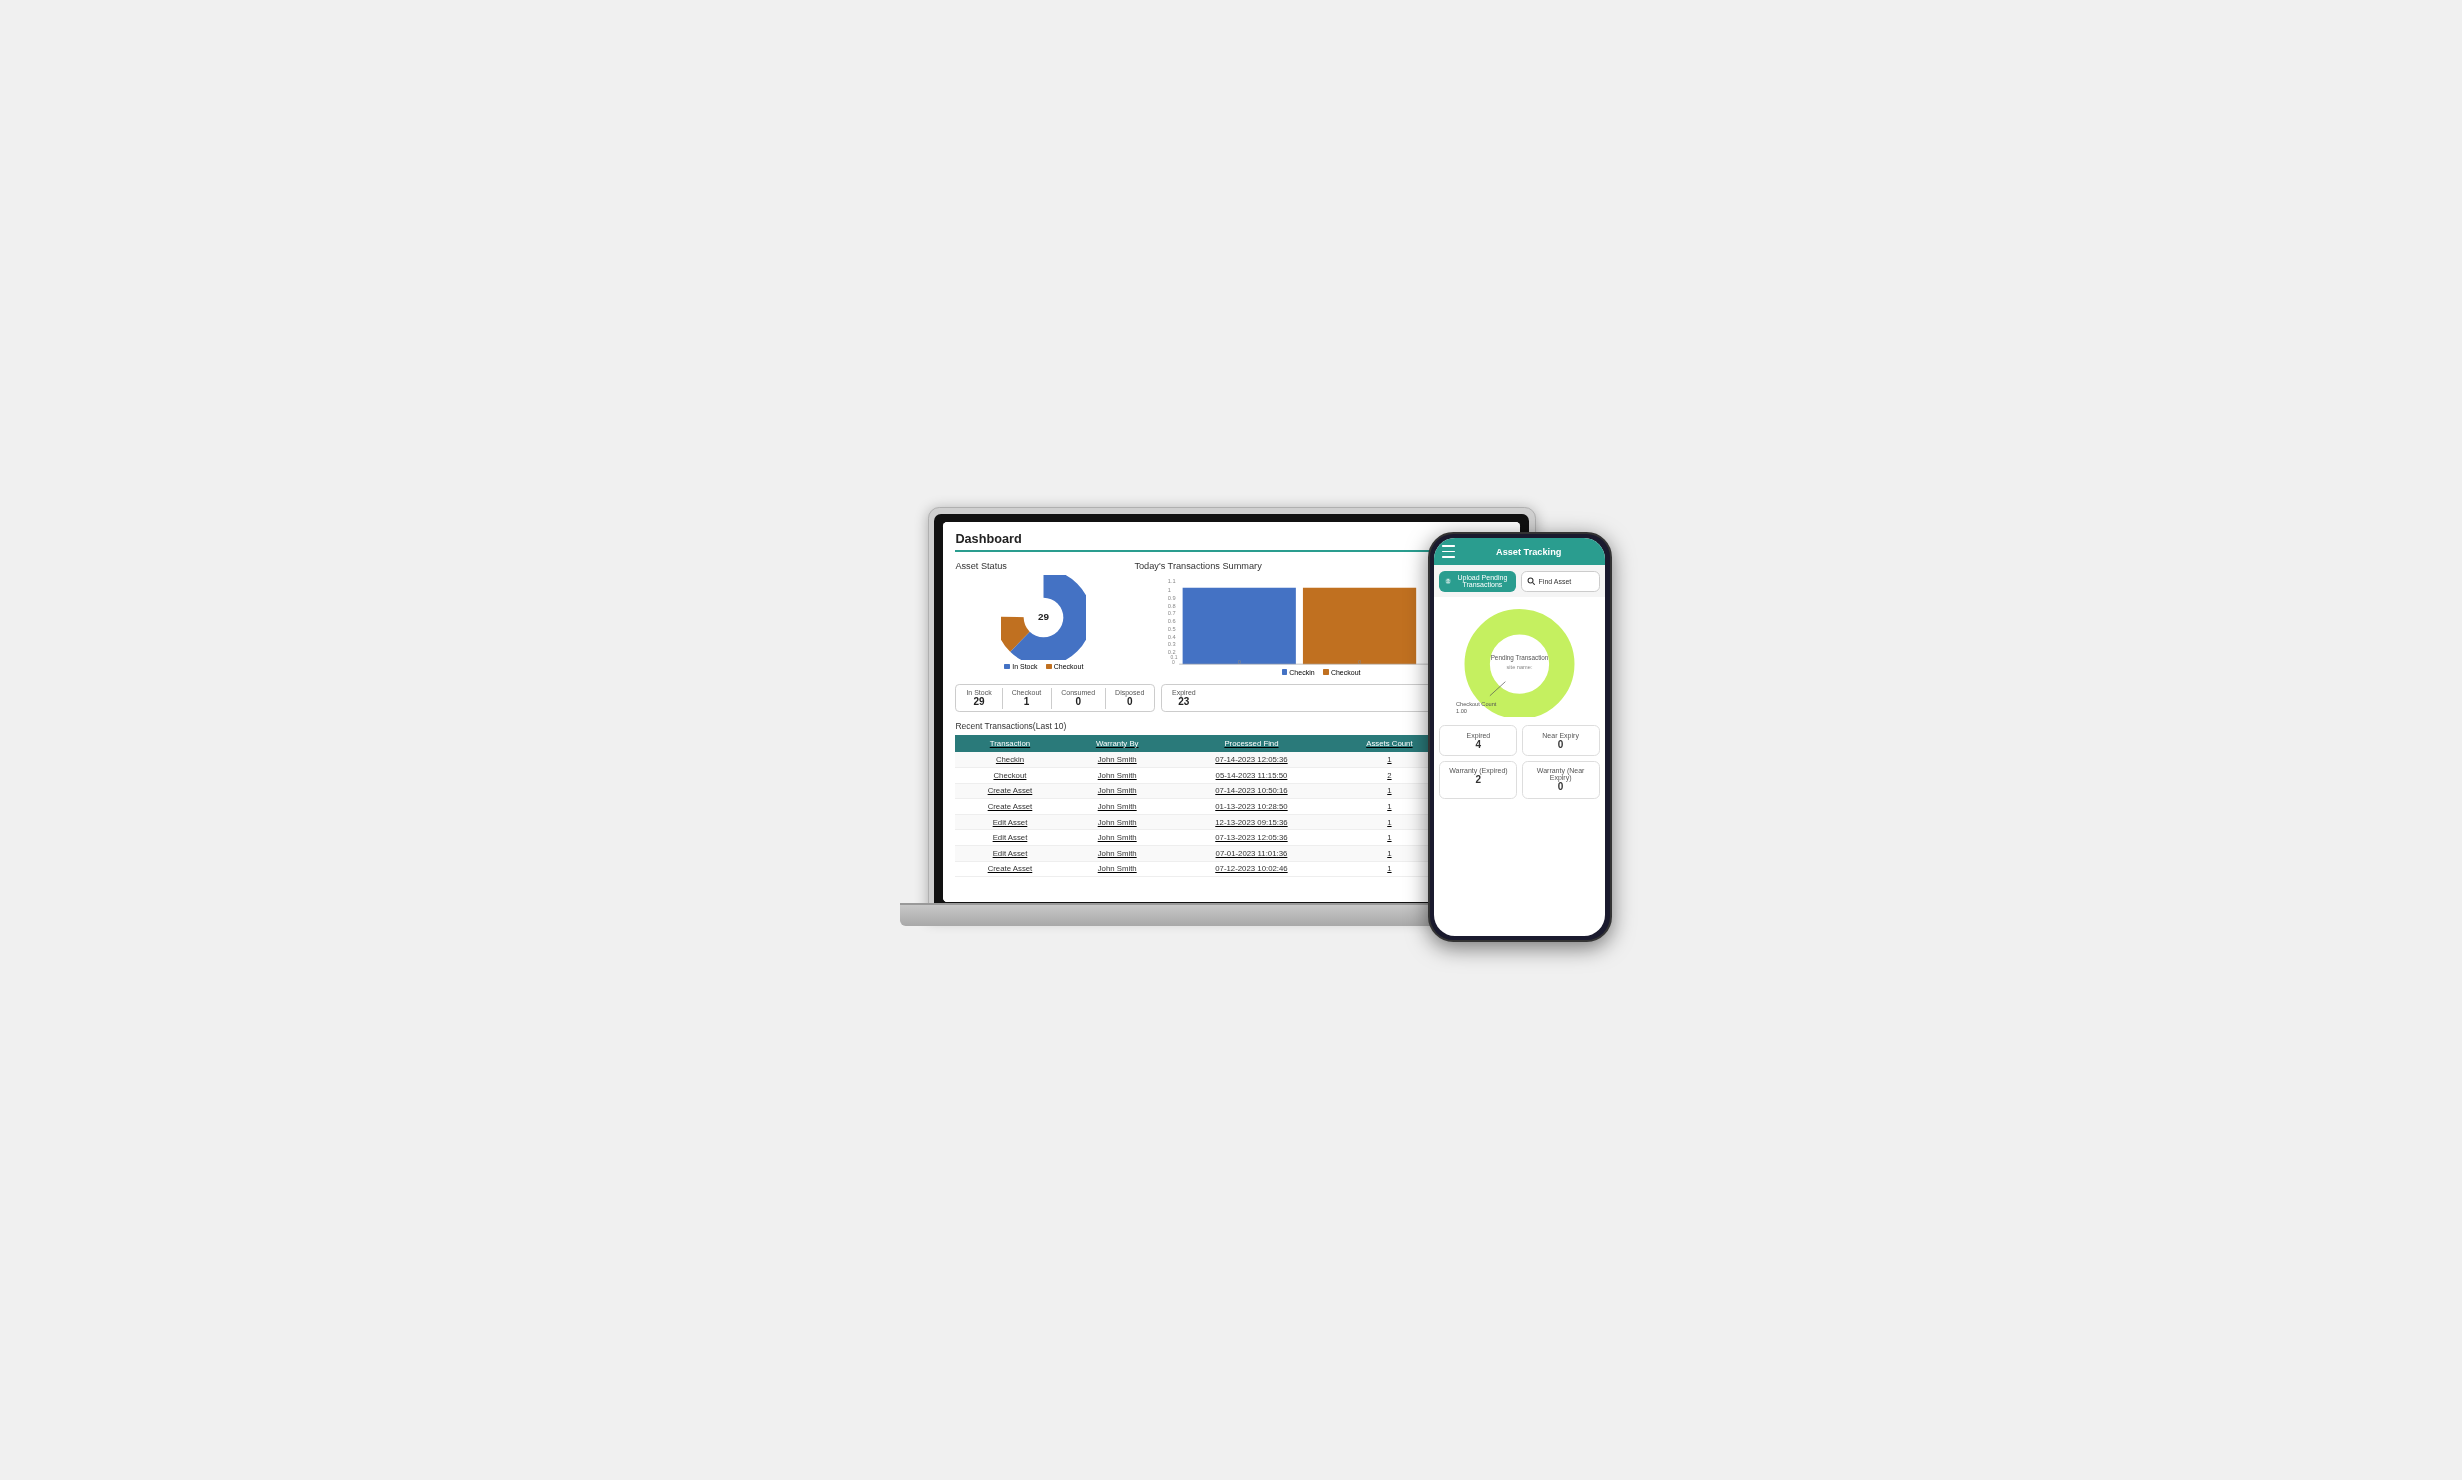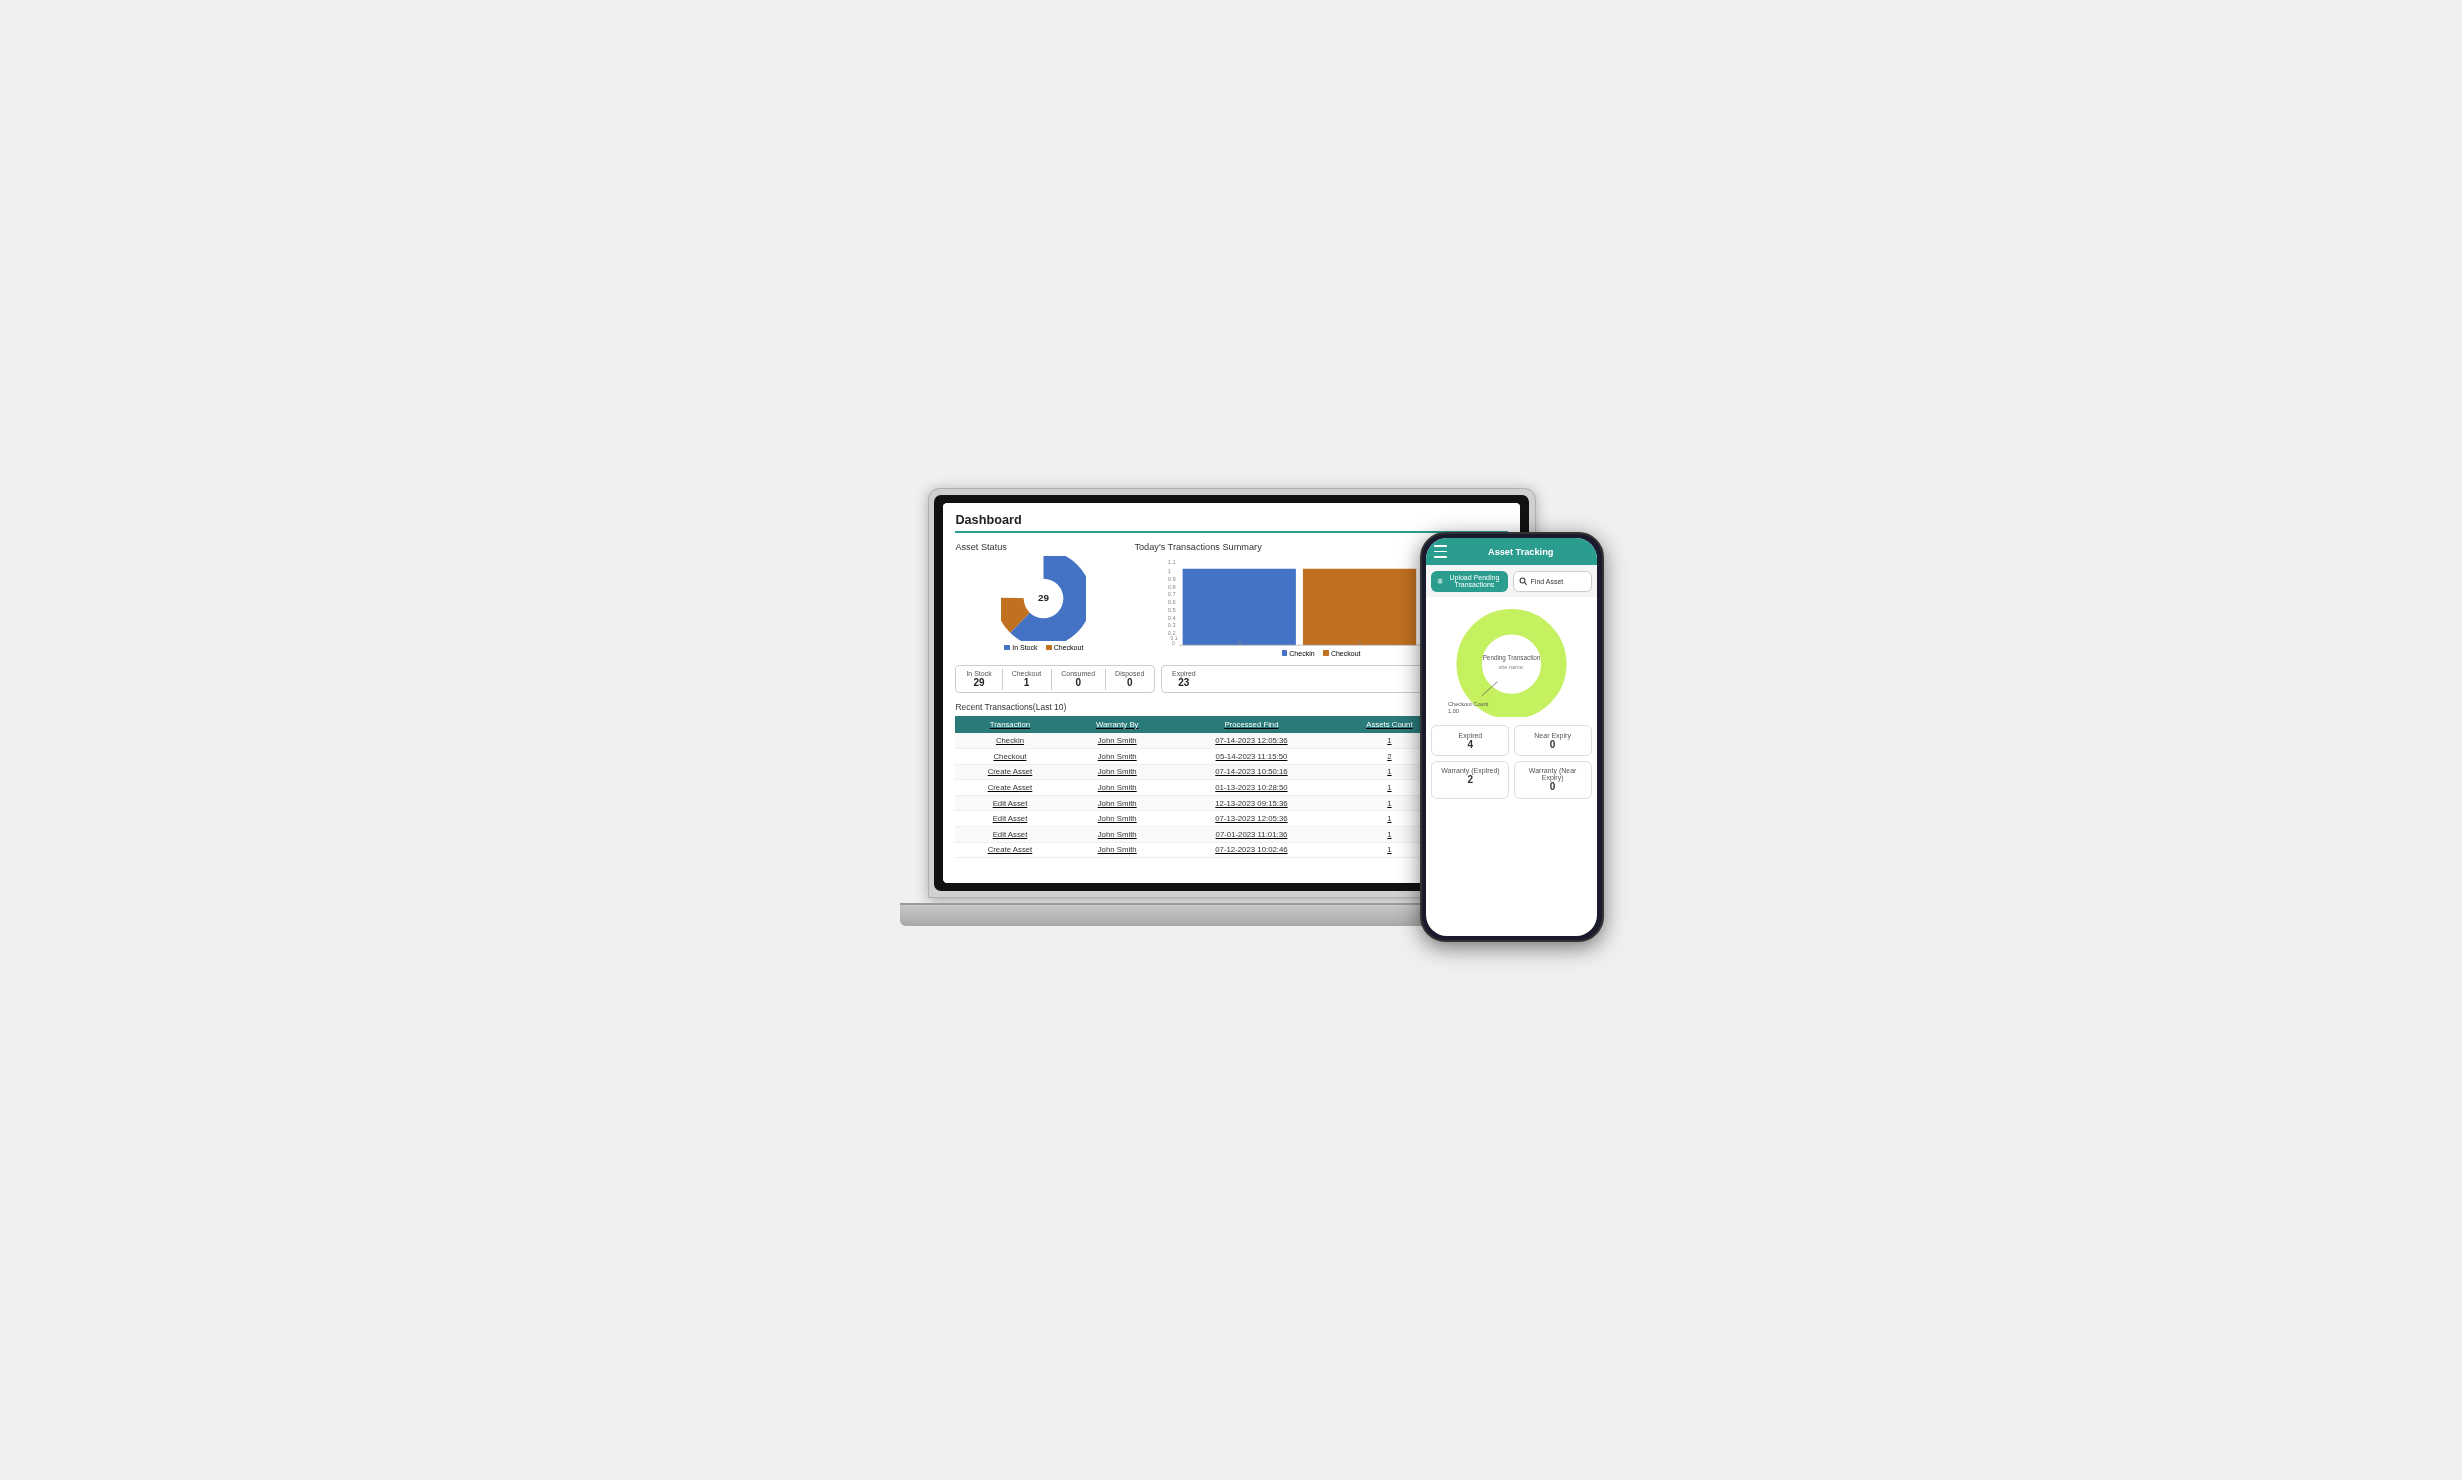--- a/index.html
+++ b/index.html
@@ -23,21 +23,21 @@
       position: absolute;
       left: 0;
       top: 0;
       width: 707px;
       height: 509px;
     }
 
     .laptop-body {
       position: absolute;
       left: 85px;
-      top: 13px;
+      top: 32px;
       width: 608px;
       height: 410px;
       background: #d0d0d0;
       border-radius: 11.3px 11.3px 0 0;
       border: 1.4px solid #b0b0b0;
       box-shadow: 0 2.8px 14px rgba(0,0,0,0.3);
       overflow: hidden;
     }
 
     .laptop-screen-bezel {
@@ -243,21 +243,21 @@
     tbody td {
       padding: 2.8px 5.7px;
       text-align: center;
       color: #333;
       border-bottom: 0.7px solid #eee;
     }
 
     
     .mobile {
       position: absolute;
-      right: 16px;
+      right: 8px;
       top: 57px;
       width: 184px;
       height: 410px;
       background: #1a1a2e;
       border-radius: 25.4px;
       border: 2.1px solid #333;
       box-shadow: 0 5.7px 21px rgba(0,0,0,0.5);
       overflow: hidden;
       z-index: 10;
     }

